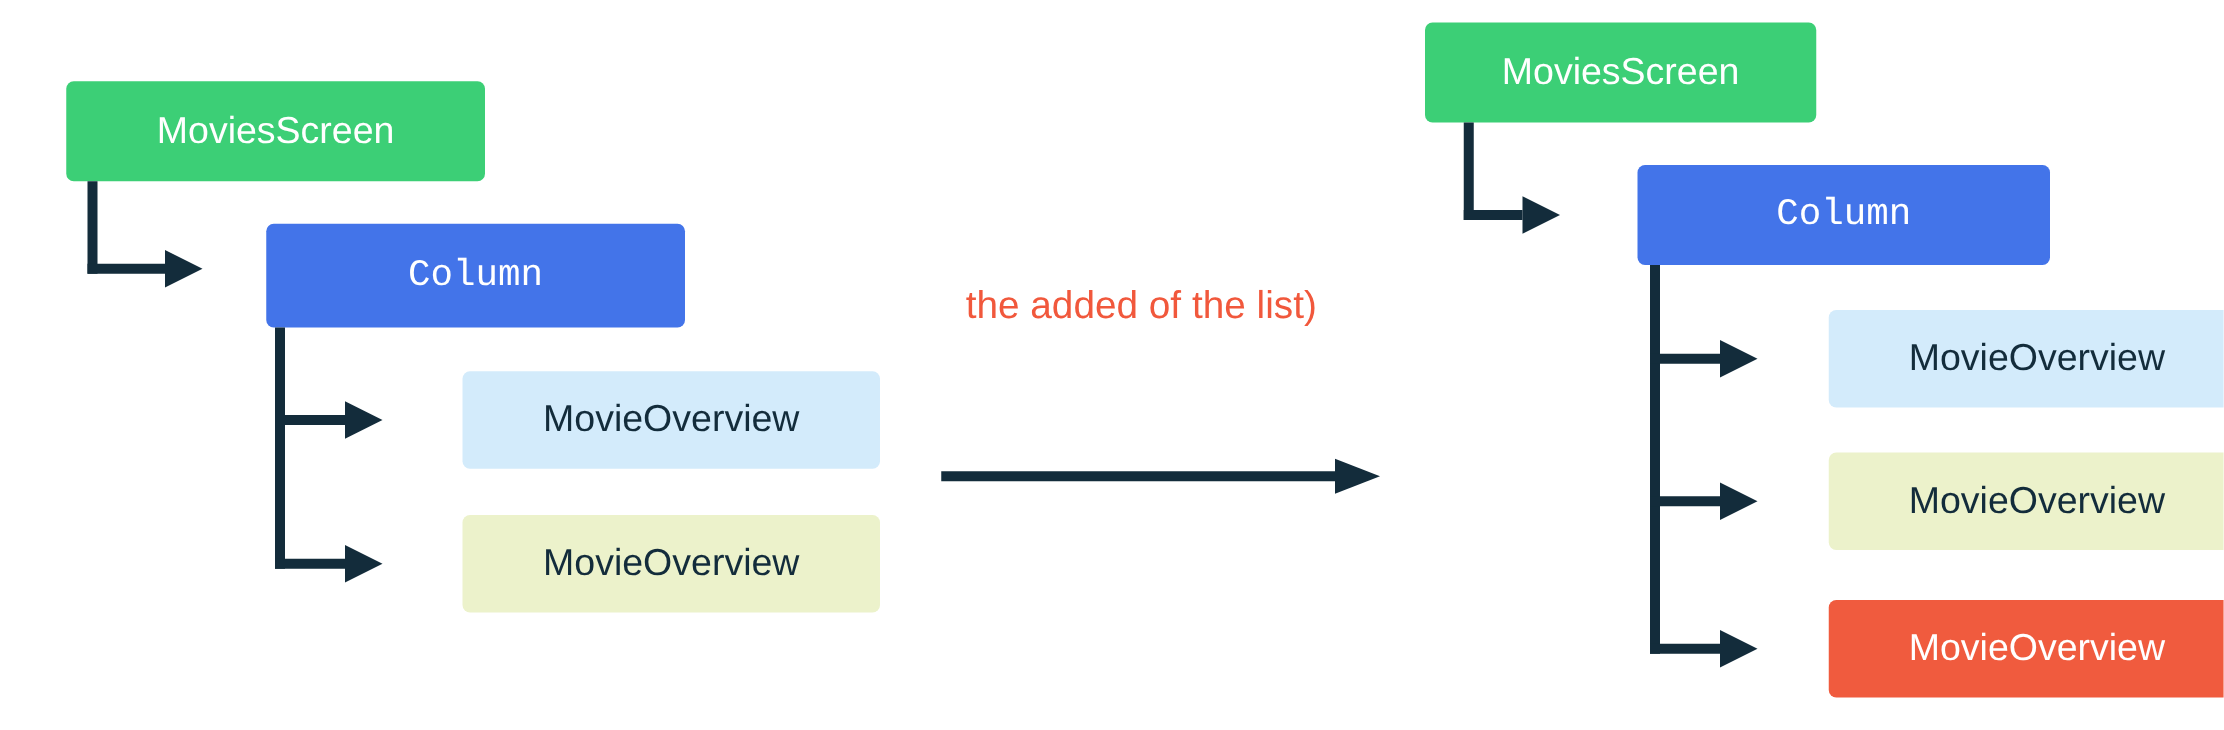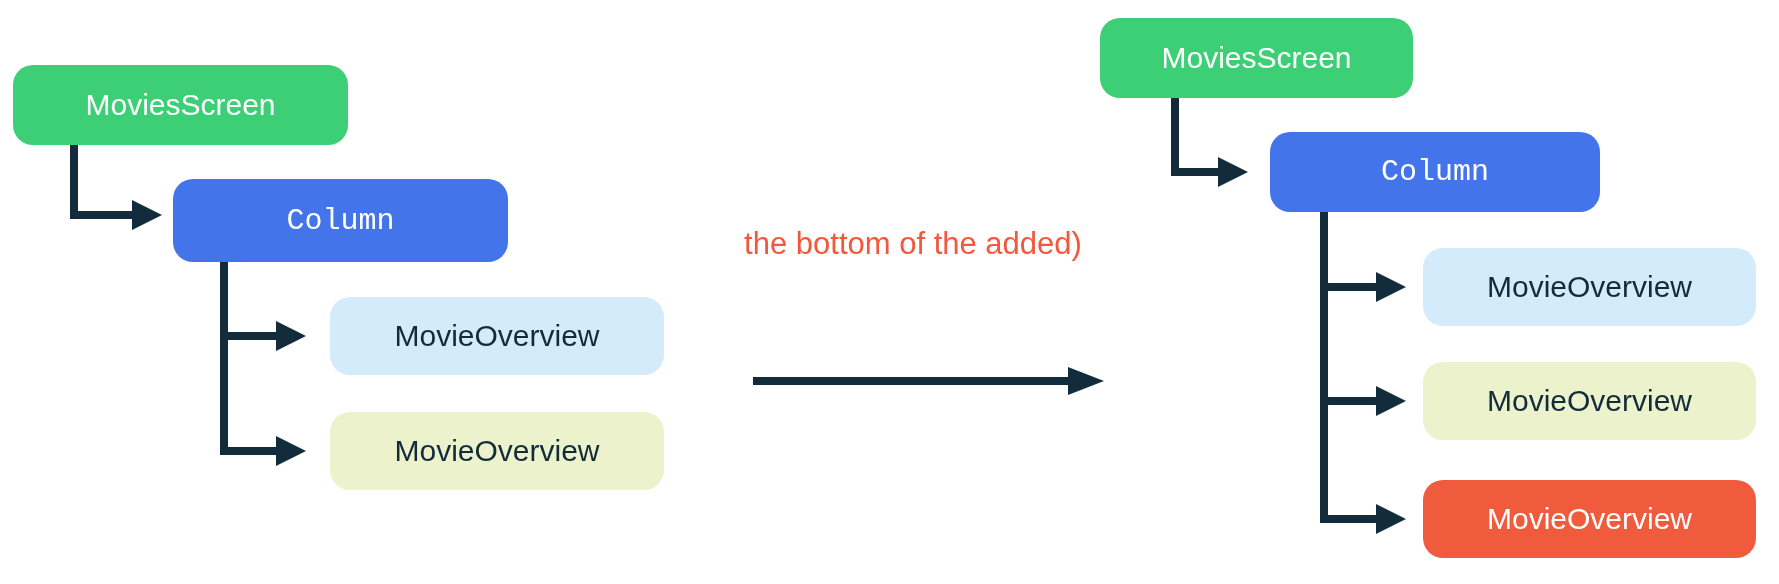--- a/index.html
+++ b/index.html
@@ -6,26 +6,27 @@
   .canvas {
     position: relative;
     width: 1779px;
     height: 584px;
     background: #ffffff;
     font-family: "Liberation Sans", sans-serif;
     overflow: hidden;
   }
   .node {
     position: absolute;
-    border-radius: 20px;
+    border-radius: 6px;
     display: flex;
     align-items: center;
     justify-content: center;
     font-size: 30px;
     white-space: nowrap;
+    margin-left: 40px;
   }
   .node.green       { background: #3CCF76; color: #ffffff; }
   .node.blue        { background: #4374E9; color: #ffffff; font-family: Liberation Mono, monospace; }
   .node.lightblue   { background: #D3EBFB; color: #132C3B; }
   .node.lightyellow { background: #ECF2CB; color: #132C3B; }
   .node.orange      { background: #F05B3E; color: #ffffff; }
   .seg {
     position: absolute;
     background: #132C3B;
   }
@@ -70,21 +71,21 @@
     <div class="arrowhead" style="left: 276px; top: 321px; border-left-color: rgb(19, 44, 59);"></div>
     <div class="seg" style="left: 220px; top: 447px; width: 56px; height: 8px; background-color: rgb(19, 44, 59);"></div>
     <div class="arrowhead" style="left: 276px; top: 436px; border-left-color: rgb(19, 44, 59);"></div>
 
     <div class="node lightblue" style="left: 330px; top: 297px; width: 334px; height: 78px; background-color: rgb(211, 235, 251);">MovieOverview</div>
     <div class="node lightyellow" style="left: 330px; top: 412px; width: 334px; height: 78px; background-color: rgb(236, 242, 203);">MovieOverview</div>
   </div>
 
   <div>
     <div class="annotation" style="left: 663px; top: 224px; width: 500px; color: rgb(241, 88, 60);">
-      <div>the bottom of the added)</div>
+      <div>the added of the list)</div>
     </div>
     <div class="seg" style="left: 753px; top: 377px; width: 315px; height: 8px; background-color: rgb(19, 44, 59);"></div>
     <div class="arrowhead big" style="left: 1068px; top: 367px; border-left-color: rgb(19, 44, 59);"></div>
   </div>
 
   <div>
     <div class="node green" style="left: 1100px; top: 18px; width: 313px; height: 80px; background-color: rgb(60, 207, 118);">MoviesScreen</div>
 
     <div class="seg" style="left: 1171px; top: 98px; width: 8px; height: 78px; background-color: rgb(19, 44, 59);"></div>
     <div class="seg" style="left: 1171px; top: 168px; width: 47px; height: 8px; background-color: rgb(19, 44, 59);"></div>

